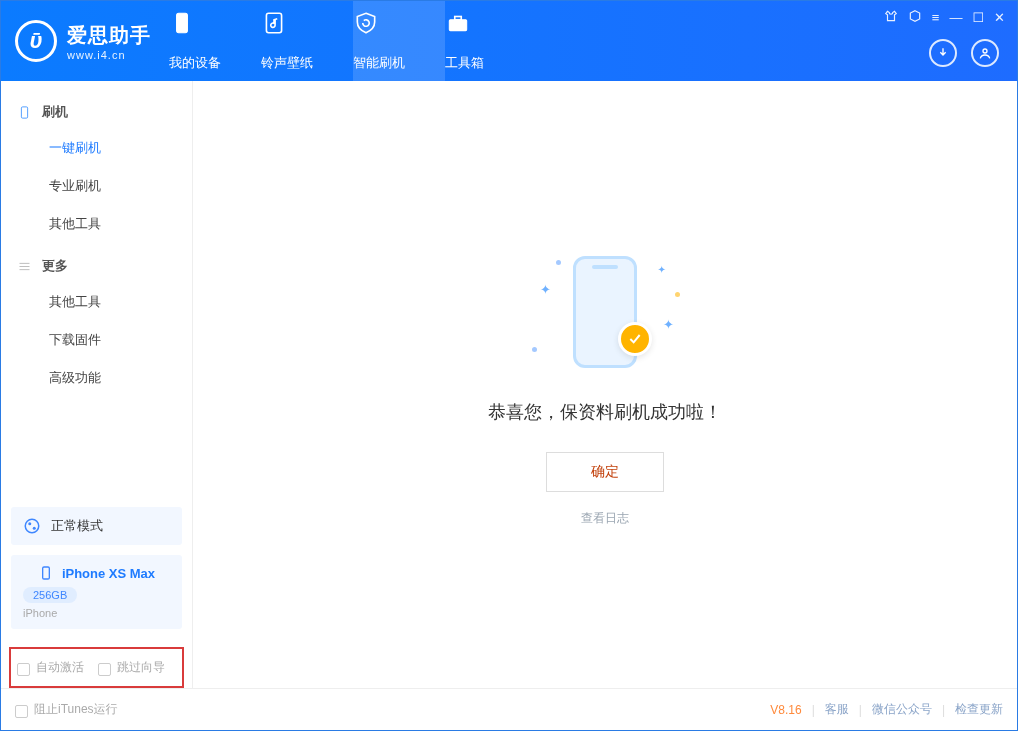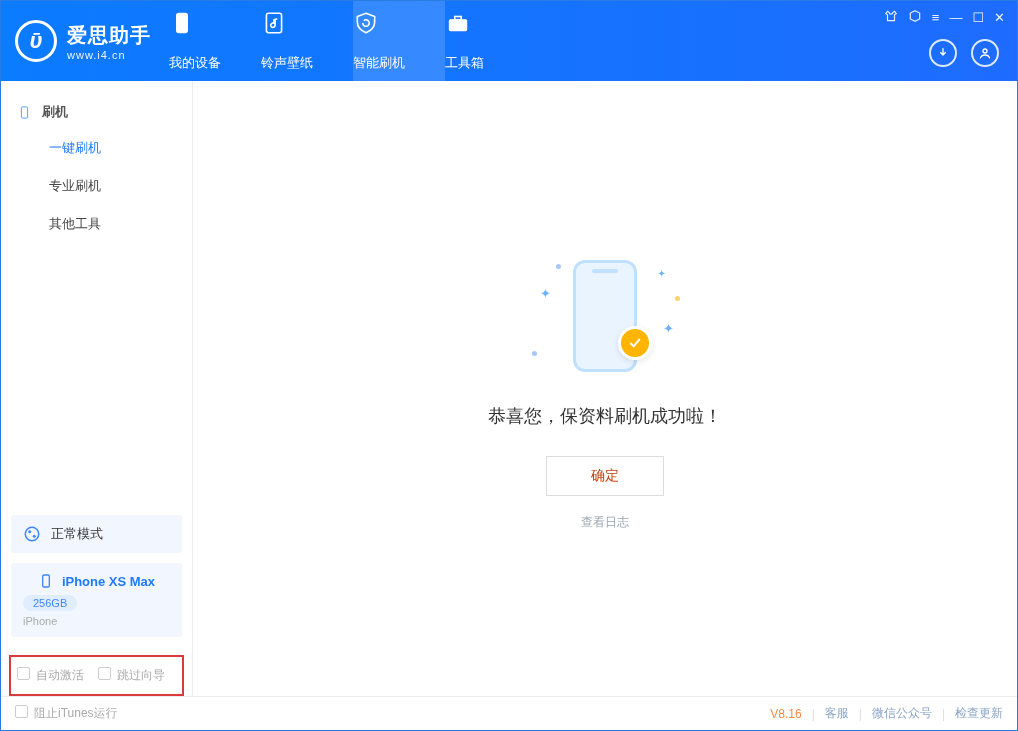--- a/index.html
+++ b/index.html
@@ -31,39 +31,39 @@
   .side-item{padding:10px 16px 10px 48px;font-size:13px;color:#444;cursor:pointer;}
   .side-item.active{color:#1e7bff;}
   .device-zone{padding:0 10px 10px 10px;}
   .dev-card{background:#f2f7ff;border-radius:3px;padding:10px 12px;margin-bottom:10px;font-size:13px;color:#333;display:flex;align-items:center;gap:10px;}
   .dev-card svg{width:18px;height:18px;}
   .dev-card2{background:#f2f7ff;border-radius:3px;padding:10px 12px;}
   .dev-name{color:#1e7bff;font-weight:600;font-size:13px;display:flex;align-items:center;gap:8px;justify-content:center;}
   .dev-badge{display:inline-block;background:#e0edff;color:#3f87ff;border-radius:10px;padding:2px 10px;font-size:11px;margin-top:6px;}
   .dev-sub{font-size:11px;color:#aaa;margin-top:4px;}
   .opt-row{border:2px solid #d93b3b;margin:8px 8px 0 8px;padding:10px 6px;display:flex;gap:14px;align-items:center;}
-  .chk{display:flex;align-items:flex-start;gap:6px;font-size:12px;color:#aaa;cursor:pointer;}
+  .chk{display:flex;align-items:flex-end;gap:6px;font-size:12px;color:#aaa;cursor:pointer;}
   .chk .box{width:13px;height:13px;border:1px solid #ccc;border-radius:2px;}
   
   .main{flex:1;display:flex;flex-direction:column;align-items:center;justify-content:center;gap:0;}
   .illus{position:relative;width:170px;height:140px;margin-bottom:18px;display:flex;align-items:center;justify-content:center;}
   .phone{width:64px;height:112px;border:3px solid #bfe0ff;border-radius:12px;background:#eaf4ff;position:relative;}
   .phone::before{content:"";position:absolute;top:6px;left:50%;transform:translateX(-50%);width:26px;height:4px;background:#bfe0ff;border-radius:3px;}
   .check-badge{position:absolute;right:38px;bottom:26px;width:34px;height:34px;border-radius:50%;background:#ffb400;display:flex;align-items:center;justify-content:center;border:3px solid #fff;box-shadow:0 2px 6px rgba(0,0,0,.1);}
   .check-badge svg{width:16px;height:16px;stroke:#fff;stroke-width:3;fill:none;}
   .spark{position:absolute;color:#6fb1ff;font-size:13px;}
   .s1{left:20px;top:40px;} .s2{right:24px;top:22px;font-size:10px;} .s3{right:16px;bottom:50px;}
   .dot{position:absolute;width:5px;height:5px;border-radius:50%;background:#a4c9ff;}
   .d1{left:36px;top:18px;} .d2{left:12px;bottom:30px;}
   .d3{right:10px;top:50px;background:#ffd470;}
   .msg{font-size:18px;color:#333;margin-bottom:28px;}
   .okbtn{border:1px solid #ddd;padding:10px 44px;font-size:14px;color:#c2410c;background:#fff;cursor:pointer;margin-bottom:18px;}
   .loglink{font-size:12px;color:#9aa5b1;cursor:pointer;}
   
-  .footer{height:34px;border-top:1px solid #eee;display:flex;align-items:center;padding:0 14px;font-size:12px;color:#999;}
+  .footer{height:42px;border-top:1px solid #eee;display:flex;align-items:center;padding:0 14px;font-size:12px;color:#999;}
   .footer .left{display:flex;align-items:center;gap:6px;}
   .footer .right{margin-left:auto;display:flex;align-items:center;gap:10px;}
   .sep{color:#ddd;}
   .flink{color:#8aa4c8;cursor:pointer;}
   .ver{color:#ff8a3c;}
 </style>
 </head>
 <body>
 
 <div class="window">
@@ -138,20 +138,31 @@
         <div class="side-group">
           <div class="side-group-h">
             <svg viewBox="0 0 24 24">
                 <rect x="7" y="3" width="10" height="18" rx="2"></rect>
               </svg>
             <span>刷机</span>
           </div>
           <div class="side-item active">一键刷机</div>
           <div class="side-item">专业刷机</div>
           <div class="side-item">其他工具</div>
+        </div>
+        <div class="side-group">
+          <div class="side-group-h gray">
+            <svg viewBox="0 0 24 24">
+                <path d="M4 7h16M4 12h16M4 17h16"></path>
+              </svg>
+            <span>更多</span>
+          </div>
+          <div class="side-item">其他工具</div>
+          <div class="side-item">下载固件</div>
+          <div class="side-item">高级功能</div>
         </div>
       </div>
       <div class="device-zone">
         <div class="dev-card">
           <svg viewBox="0 0 24 24" fill="none" stroke="#3f87ff" stroke-width="2">
               <circle cx="12" cy="12" r="9"></circle>
               <circle cx="9" cy="9" r="2" fill="#3f87ff" stroke="none"></circle>
               <circle cx="15" cy="15" r="2" fill="#3f87ff" stroke="none"></circle>
             </svg>
           <span>正常模式</span>

